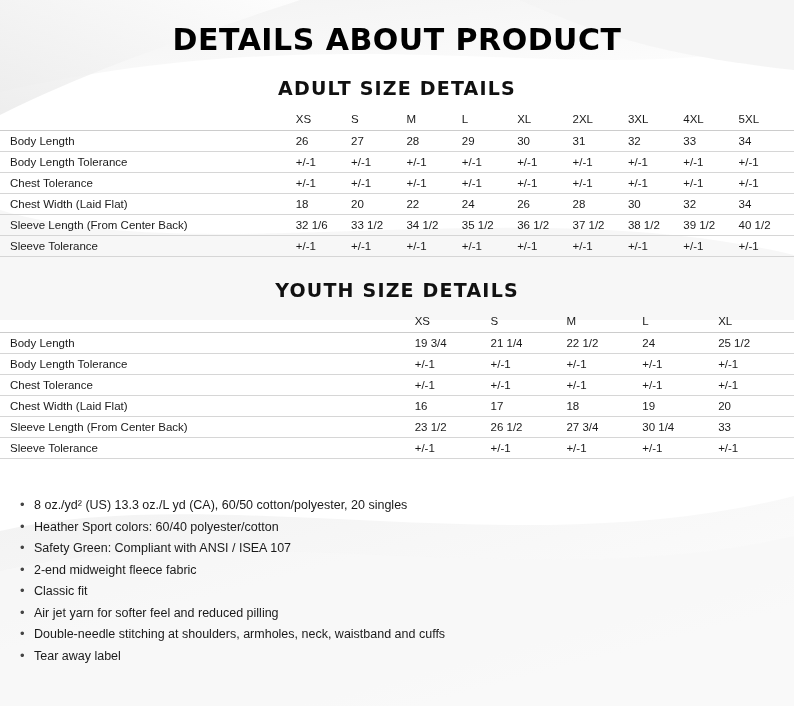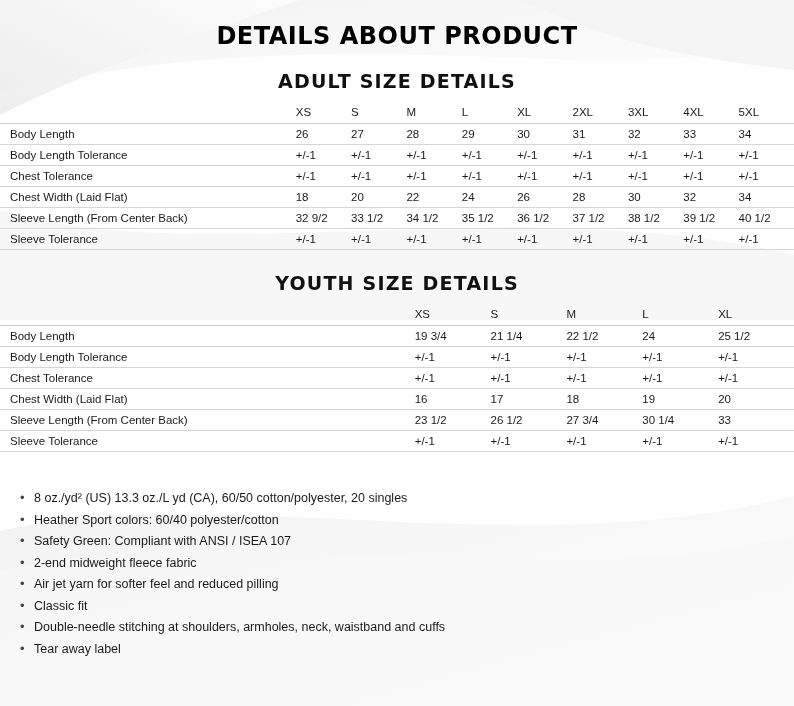--- a/index.html
+++ b/index.html
@@ -26,21 +26,21 @@
     position: absolute;
     pointer-events: none;
     z-index: 0;
   }
   .content {
     position: relative;
     z-index: 2;
   }
   .main-title {
     text-align: center;
-    font-size: 24px;
+    font-size: 30px;
     font-weight: bold;
     letter-spacing: 0.5px;
     margin: 22px 0 0 0;
     color: #000;
     font-family: "DejaVu Sans", sans-serif;
   }
   .section-title {
     text-align: center;
     font-size: 19px;
     font-weight: bold;
@@ -210,21 +210,21 @@
           <td class="c">22</td>
           <td class="c">24</td>
           <td class="c">26</td>
           <td class="c">28</td>
           <td class="c">30</td>
           <td class="c">32</td>
           <td class="c">34</td>
         </tr>
         <tr>
           <td class="rowlabel">Sleeve Length (From Center Back)</td>
-          <td class="c">32 9/2</td>
+          <td class="c">32 1/6</td>
           <td class="c">33 1/2</td>
           <td class="c">34 1/2</td>
           <td class="c">35 1/2</td>
           <td class="c">36 1/2</td>
           <td class="c">37 1/2</td>
           <td class="c">38 1/2</td>
           <td class="c">39 1/2</td>
           <td class="c">40 1/2</td>
         </tr>
         <tr>
@@ -311,20 +311,20 @@
       </tbody>
     </table>
 
     <div style="height:40px"></div>
 
     <ul class="features">
       <li>8 oz./yd² (US) 13.3 oz./L yd (CA), 60/50 cotton/polyester, 20 singles</li>
       <li>Heather Sport colors: 60/40 polyester/cotton</li>
       <li>Safety Green: Compliant with ANSI / ISEA 107</li>
       <li>2-end midweight fleece fabric</li>
+      <li>Classic fit</li>
       <li>Air jet yarn for softer feel and reduced pilling</li>
-      <li>Classic fit</li>
       <li>Double-needle stitching at shoulders, armholes, neck, waistband and cuffs</li>
       <li>Tear away label</li>
     </ul>
 
   </div>
 </div>
 
 </body></html>

